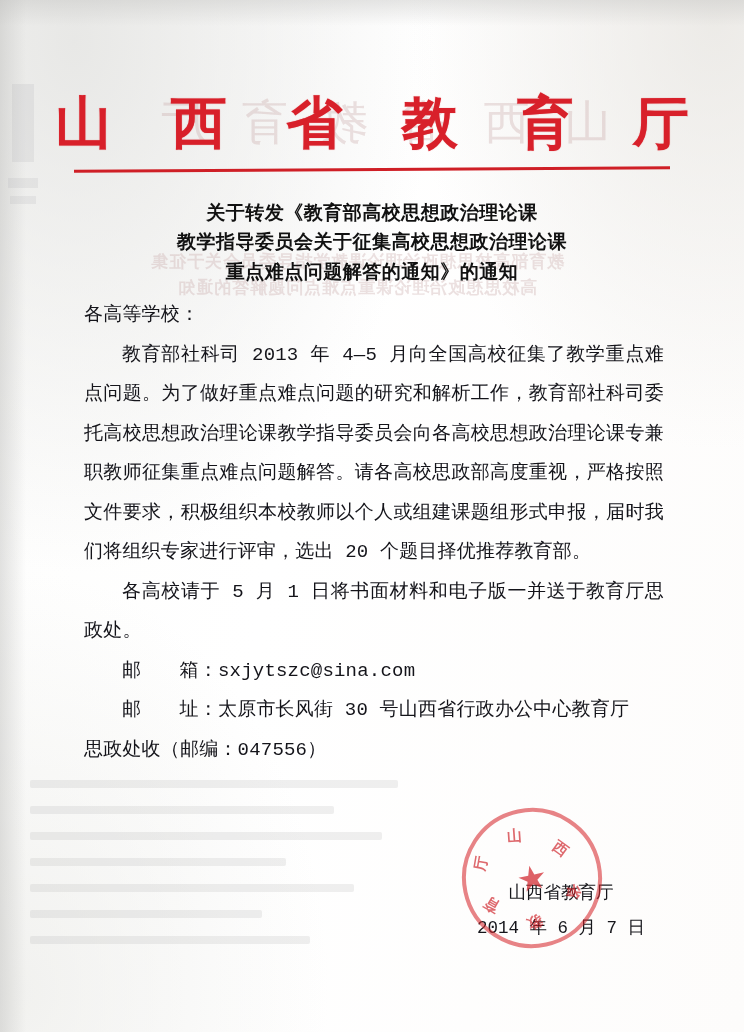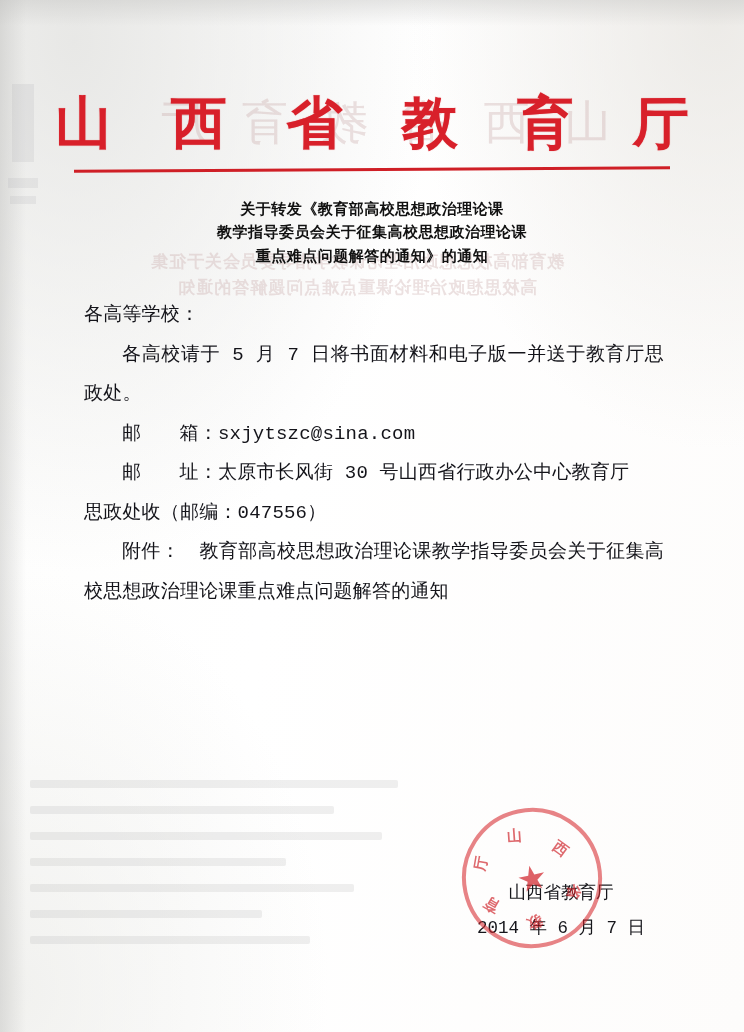--- a/index.html
+++ b/index.html
@@ -95,21 +95,21 @@
 
   
   .doc-title {
     position: absolute;
     left: 72px;
     top: 198px;
     width: 600px;
     text-align: center;
     font-family: "DejaVu Sans", sans-serif;
     font-weight: bold;
-    font-size: 15px;
+    font-size: 19px;
     line-height: 1.55;
     color: #111;
     letter-spacing: 0.5px;
   }
   .doc-title div { white-space: nowrap; }
 
   
   .body-text {
     position: absolute;
     left: 84px;
@@ -251,25 +251,25 @@
   <div class="rule"></div>
 
   <div class="doc-title">
     <div>关于转发《教育部高校思想政治理论课</div>
     <div>教学指导委员会关于征集高校思想政治理论课</div>
     <div>重点难点问题解答的通知》的通知</div>
   </div>
 
   <div class="body-text">
     <div class="p-flat">各高等学校：</div>
-    <div class="p-indent">各高校请于 5 月 7 日将书面材料和电子版一并送于教育厅思政处。</div>
+    <div class="p-indent">教育部社科司 2013 年 4—5 月向全国高校征集了教学重点难点问题。为了做好重点难点问题的研究和解析工作，教育部社科司委托高校思想政治理论课教学指导委员会向各高校思想政治理论课专兼职教师征集重点难点问题解答。请各高校思政部高度重视，严格按照文件要求，积极组织本校教师以个人或组建课题组形式申报，届时我们将组织专家进行评审，选出 20 个题目择优推荐教育部。</div>
+    <div class="p-indent">各高校请于 5 月 1 日将书面材料和电子版一并送于教育厅思政处。</div>
     <div class="contact-line">邮　　箱：sxjytszc@sina.com</div>
     <div class="contact-line">邮　　址：太原市长风街 30 号山西省行政办公中心教育厅</div>
     <div class="p-flat">思政处收（邮编：047556）</div>
-    <div class="p-indent"><span>附件：</span>　<span>教育部高校思想政治理论课教学指导委员会关于征集高校思想政治理论课重点难点问题解答的通知</span></div>
   </div>
 
   <div class="sign">
     <div>山西省教育厅</div>
     <div>2014 年 6 月 7 日</div>
   </div>
 
   <div class="seal">
     <div class="seal-inner">
       <div class="seal-text">

